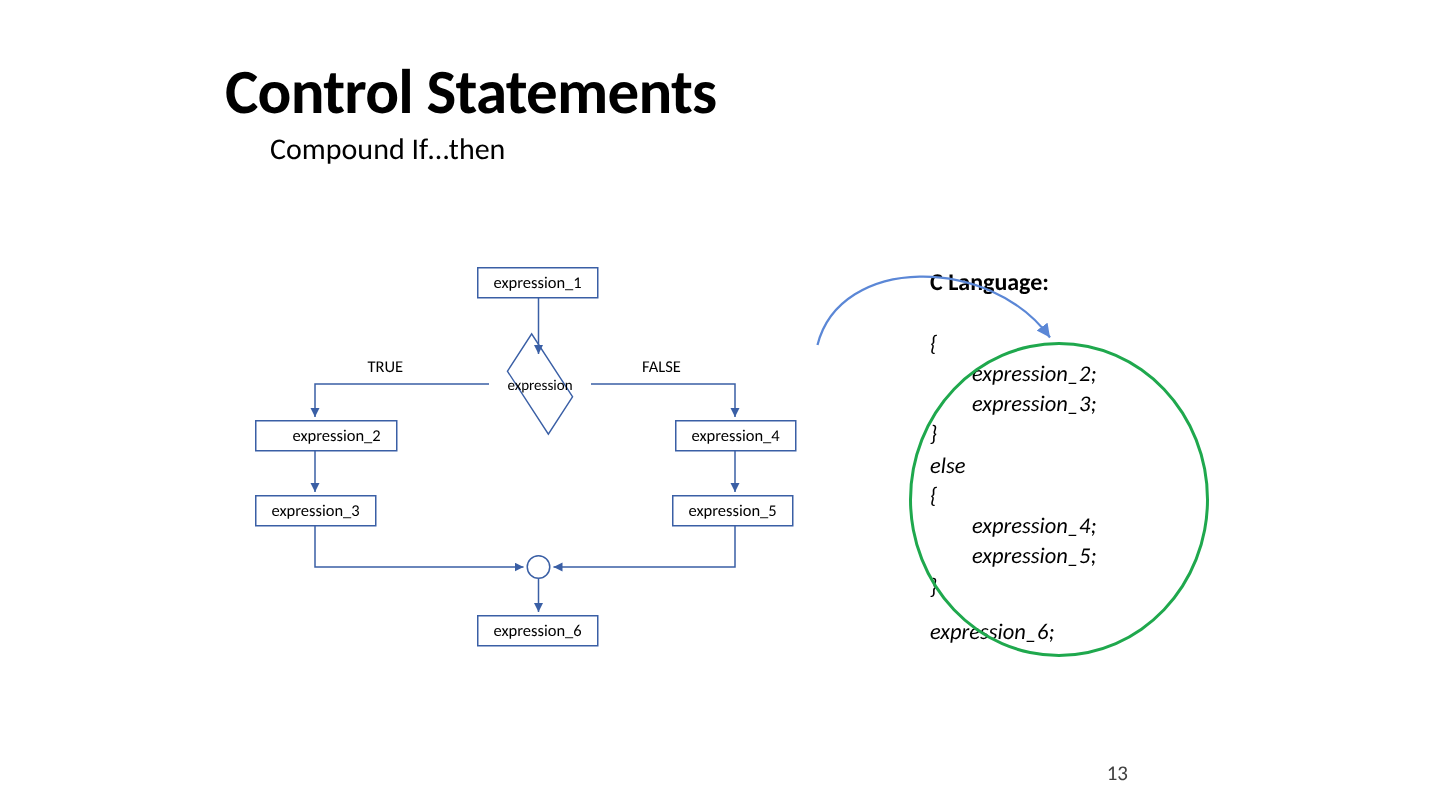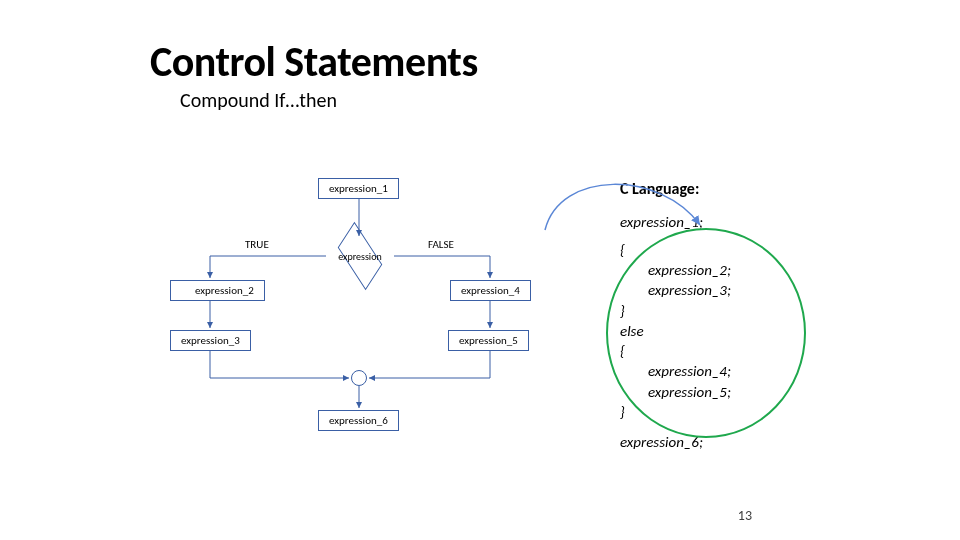--- a/index.html
+++ b/index.html
@@ -86,21 +86,20 @@
     <path d="M60,180 L60,208 L199,208" fill="none" stroke="#3a5fa5" stroke-width="1" marker-end="url(#ah)"></path>
 
     <path d="M340,180 L340,208 L219,208" fill="none" stroke="#3a5fa5" stroke-width="1" marker-end="url(#ah)"></path>
 
     <line x1="209" y1="216" x2="209" y2="238" stroke="#3a5fa5" stroke-width="1" marker-end="url(#ah)"></line>
   </svg>
 </div>
 
 <div class="code">
   <div class="code-title">C Language:</div>
-  <div>expression_1;</div>
   <div style="height:8px"></div>
   <div>{</div>
   <div><span class="indent"></span><span>expression_2;</span></div>
   <div><span class="indent"></span><span>expression_3;</span></div>
   <div>}</div>
   <div>else</div>
   <div>{</div>
   <div><span class="indent"></span><span>expression_4;</span></div>
   <div><span class="indent"></span><span>expression_5;</span></div>
   <div>}</div>

